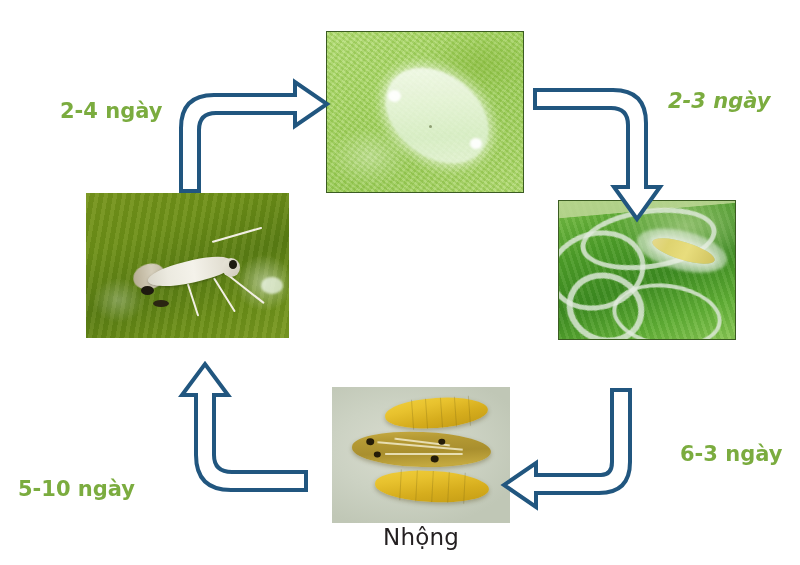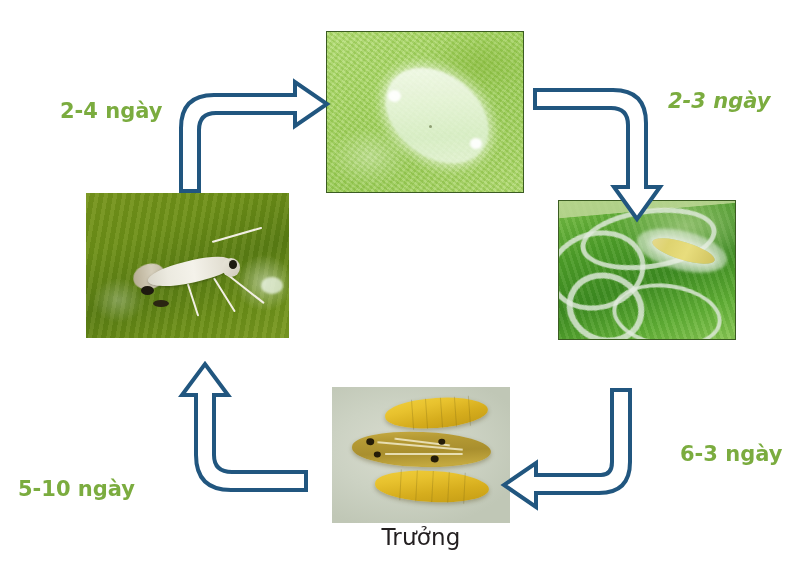--- a/index.html
+++ b/index.html
@@ -330,21 +330,21 @@
          L 228,395
          L 214,395
          L 214,455
          Q 214,472 232,472
          L 306,472
          Z"></path>
   </svg>
 
 
 
-  <div class="stage-label" style="left:332px;top:524px;width:178px;">Trưởng</div>
+  <div class="stage-label" style="left:332px;top:524px;width:178px;">Nhộng</div>
 
 
   <div class="duration-label" style="left:60px;top:99px;">2-4 ngày</div>
 
   <div class="duration-label" style="left:668px;top:89px;font-style:italic;">2-3 ngày</div>
 
   <div class="duration-label" style="left:680px;top:442px;">6-3 ngày</div>
 
   <div class="duration-label" style="left:18px;top:433px;margin-top:44px;">5-10 ngày</div>
 

